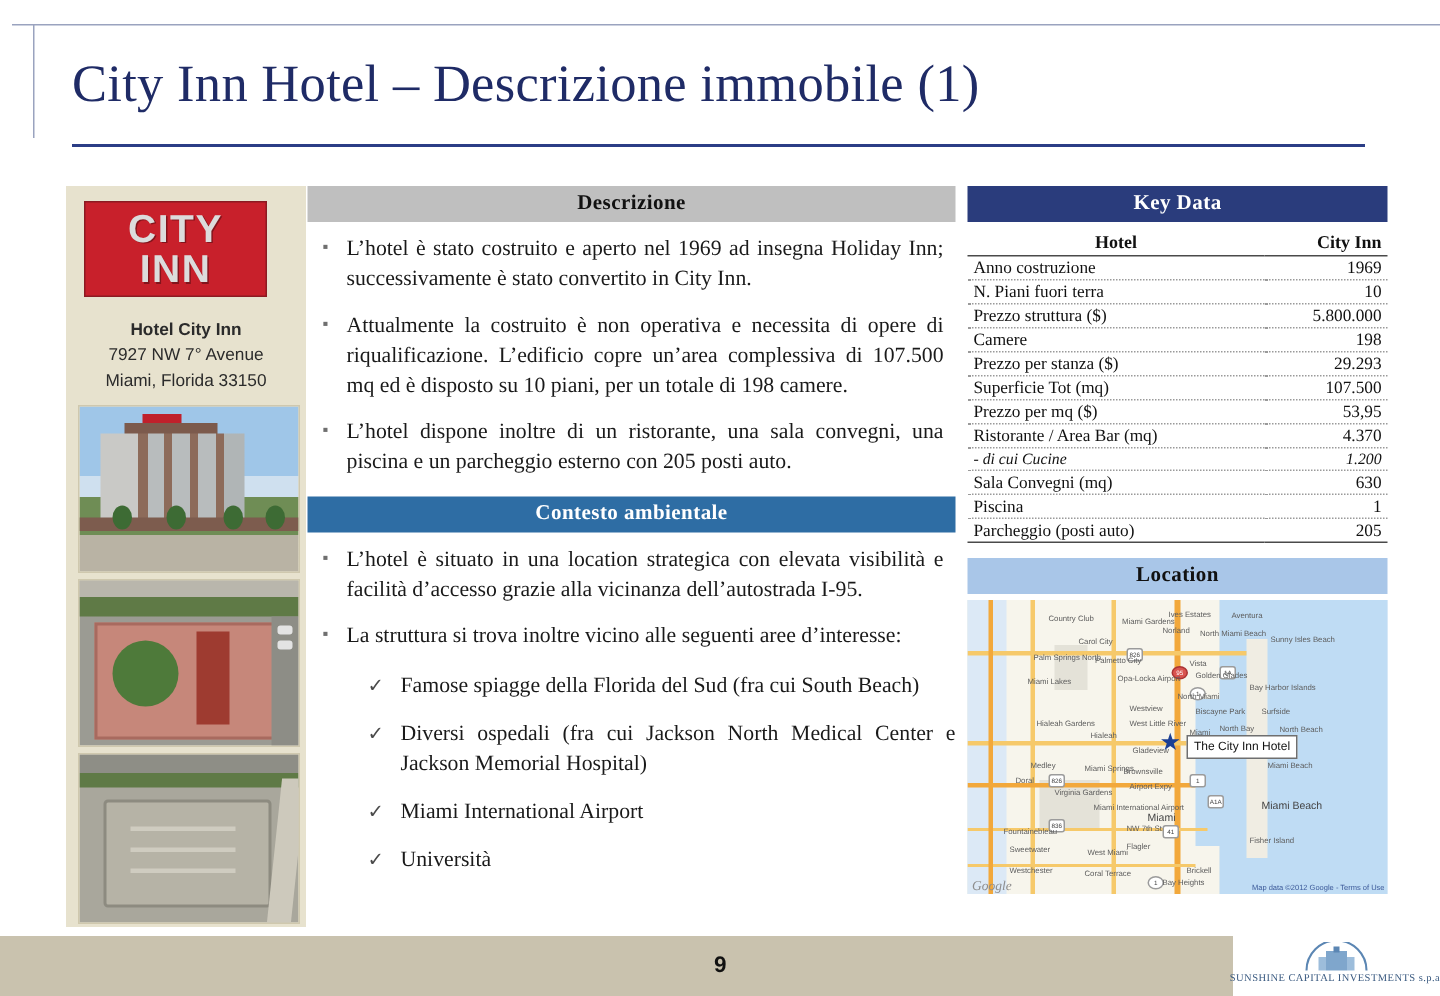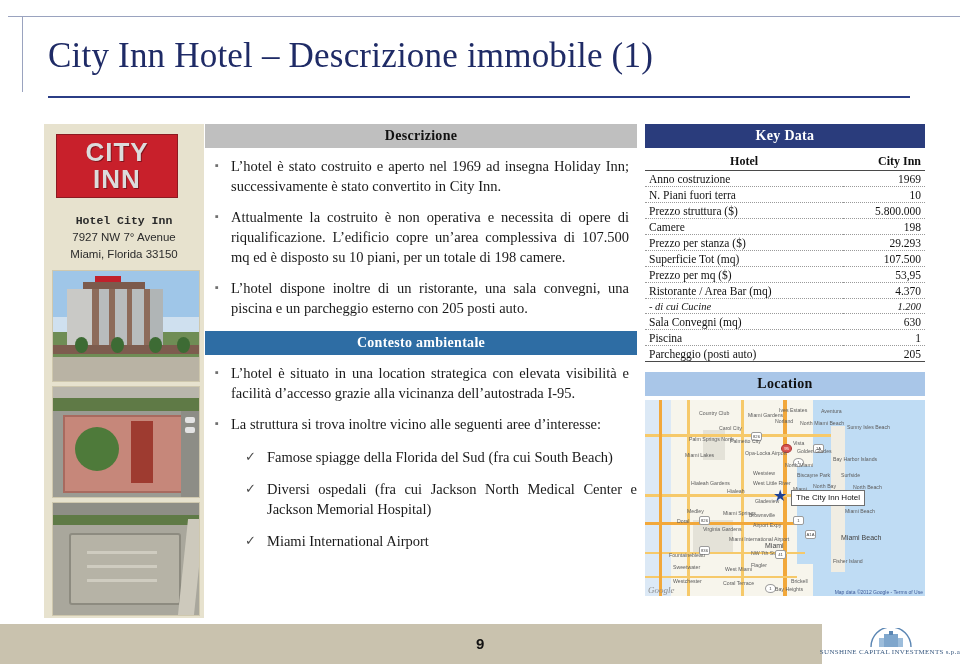--- a/index.html
+++ b/index.html
@@ -35,21 +35,21 @@
   }
   .logo-line{
     color:#DCDCDC;font-family:"Liberation Sans",sans-serif;font-weight:bold;
     font-size:26px;line-height:27px;letter-spacing:1px;
     text-shadow:1px 1px 0 rgba(0,0,0,.35);
   }
   .addr{
     position:absolute;left:46px;top:212px;width:156px;text-align:center;
     font-family:"Liberation Sans",sans-serif;font-size:11.5px;line-height:17px;color:#2b2b2b;
   }
-  .addr .bold{font-weight:bold;font-family:Liberation Mono, monospace;}
+  .addr .bold{font-weight:bold;}
 
   
   .photo{position:absolute;left:52px;width:146px;overflow:hidden;border:1px solid #cfc8ae;}
   .photo#ph1{top:270px;height:110px;}
   .photo#ph2{top:386px;height:110px;}
   .photo#ph3{top:502px;height:112px;}
 
   
   .ph1-sky{position:absolute;inset:0;background:linear-gradient(#9fc6e8 0 42%,#cfe0ef 42% 55%,#6f8d55 55% 78%,#b9b3a4 78% 100%);}
   .ph1-tower{position:absolute;left:14px;top:18px;width:96px;height:62px;background:linear-gradient(90deg,#c9c9c6 0 26%,#8d6b5a 26% 33%,#b8bcbd 33% 44%,#8d6b5a 44% 50%,#b8bcbd 50% 62%,#8d6b5a 62% 68%,#b8bcbd 68% 80%,#8d6b5a 80% 86%,#b0b5b6 86% 100%);}
@@ -205,20 +205,21 @@
 
   <div class="bar bar-blue">Contesto ambientale</div>
   <div class="blk" id="sec2-bullets">
       <div class="li"><span>L’hotel è situato in una location strategica con elevata visibilità e facilità d’accesso grazie alla vicinanza dell’autostrada I-95.</span></div>
       <div class="li"><span>La struttura si trova inoltre vicino alle seguenti aree d’interesse:</span></div>
     </div>
   <div id="sec2-subs">
       <div class="sub">Famose spiagge della Florida del Sud (fra cui South Beach)</div>
       <div class="sub">Diversi ospedali (fra cui Jackson North Medical Center e Jackson Memorial Hospital)</div>
       <div class="sub">Miami International Airport</div>
+      <div class="sub">Università</div>
     </div>
 
 </div>
 
 <div class="right-col">
 
   <div class="bar bar-navy">Key Data</div>
 
   <table class="kd">
     <thead>

